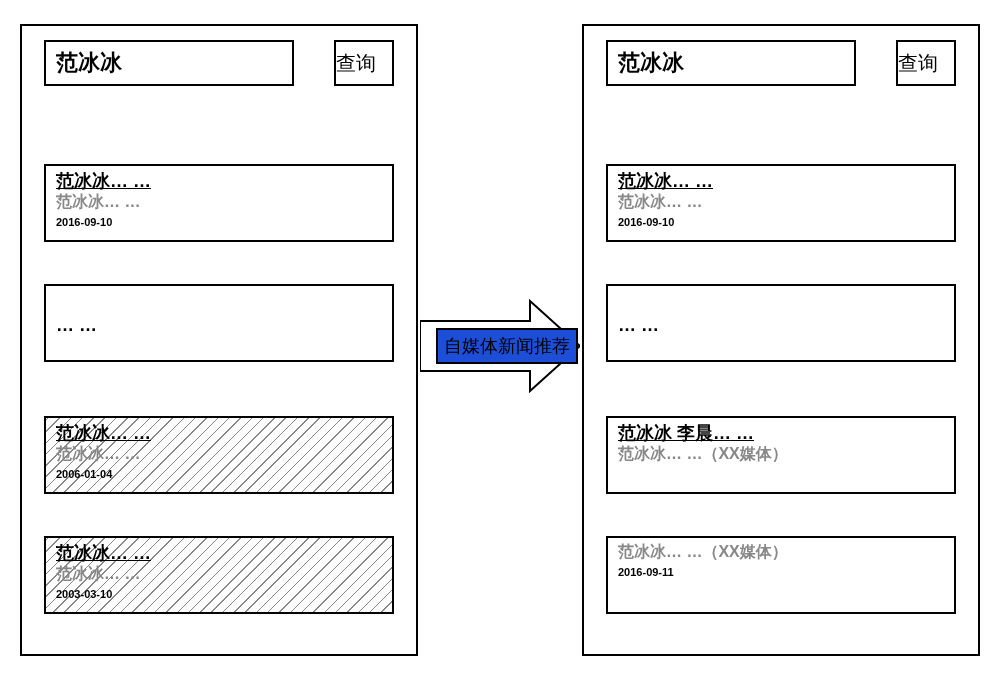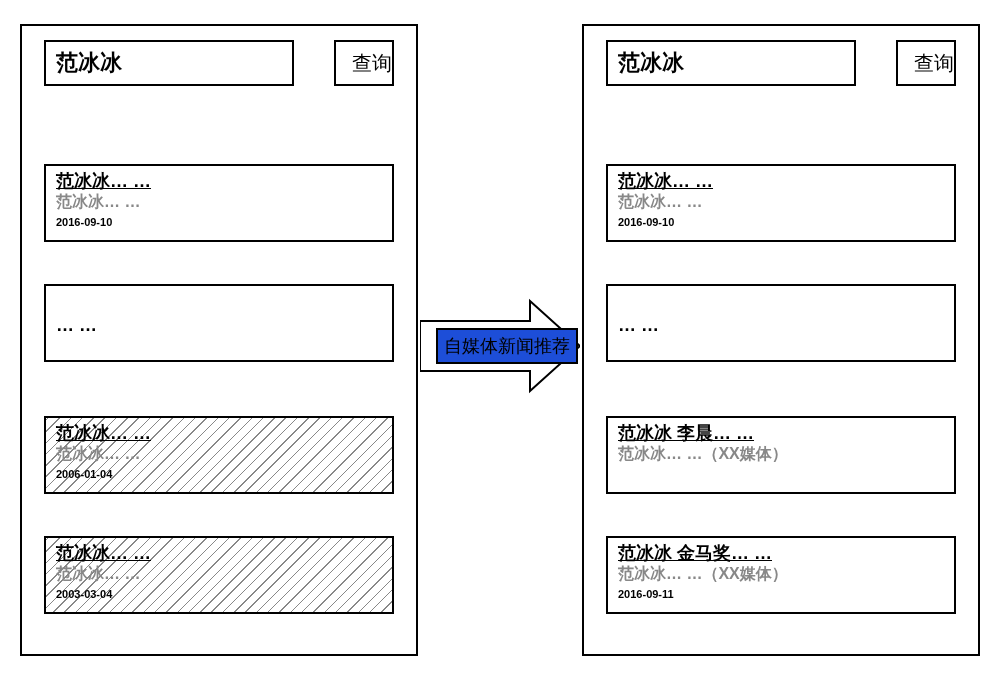--- a/index.html
+++ b/index.html
@@ -42,21 +42,21 @@
   }
   .search-btn {
     position: absolute;
     right: 0;
     top: 0;
     width: 60px;
     height: 46px;
     border: 2px solid #000;
     background: #fff;
     font-size: 20px;
-    text-align: right;
+    text-align: left;
     line-height: 42px;
     cursor: pointer;
   }
 
   .result {
     position: absolute;
     left: 22px;
     right: 22px;
     height: 78px;
     border: 2px solid #000;
@@ -146,21 +146,21 @@
 
   <div class="result r3 hatched">
     <div class="rc-title">范冰冰… …</div>
     <div class="rc-sub">范冰冰… …</div>
     <div class="rc-date">2006-01-04</div>
   </div>
 
   <div class="result r4 hatched">
     <div class="rc-title">范冰冰… …</div>
     <div class="rc-sub">范冰冰… …</div>
-    <div class="rc-date">2003-03-04</div>
+    <div class="rc-date">2003-03-10</div>
   </div>
 </div>
 
 <div class="arrow-wrap">
   <svg class="arrow-svg" width="160" height="100">
     <polygon points="0,25 110,25 110,5 160,50 110,95 110,75 0,75" fill="#fff" stroke="#000" stroke-width="2"></polygon>
   </svg>
   <div class="arrow-label">自媒体新闻推荐</div>
 </div>
 
@@ -179,17 +179,16 @@
   <div class="result r2">
     <div class="rc-ellips">… …</div>
   </div>
 
   <div class="result r3">
     <div class="rc-title">范冰冰 李晨… …</div>
     <div class="rc-sub">范冰冰… …（XX媒体）</div>
   </div>
 
   <div class="result r4">
-    <div class="rc-title">范冰冰 金马奖… …</div>
     <div class="rc-sub">范冰冰… …（XX媒体）</div>
     <div class="rc-date">2016-09-11</div>
   </div>
 </div>
 
 </body></html>

